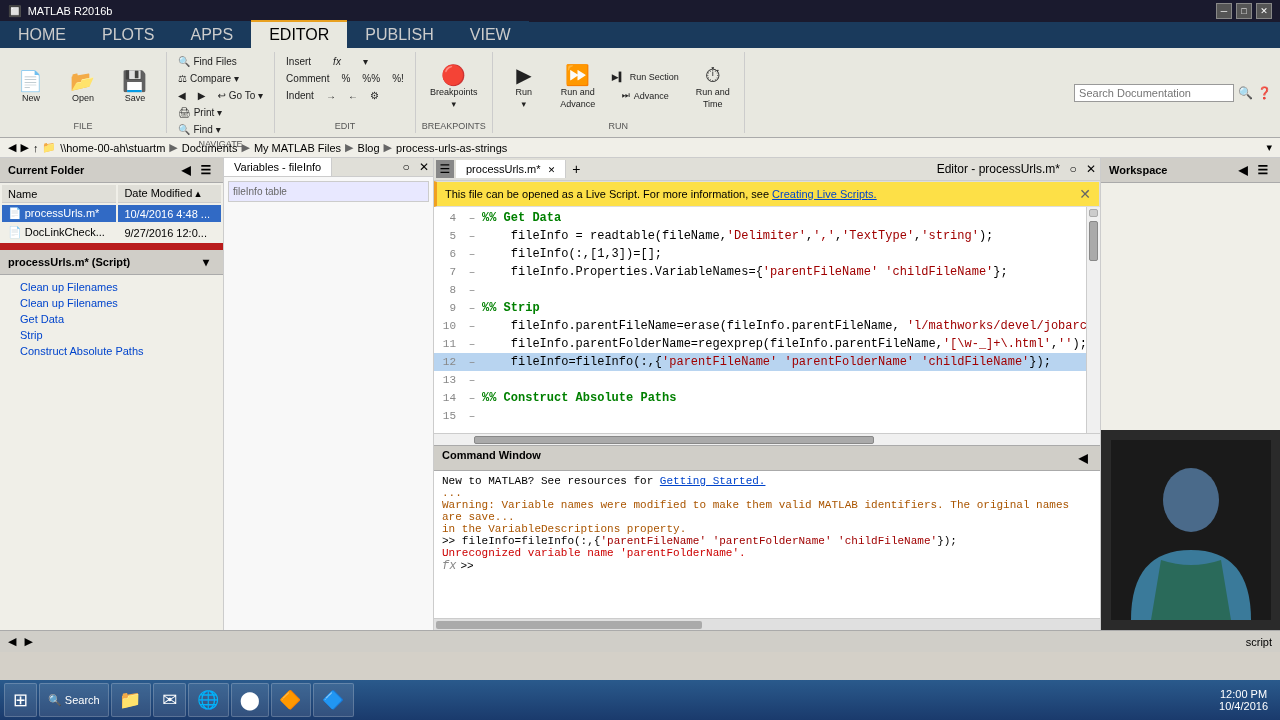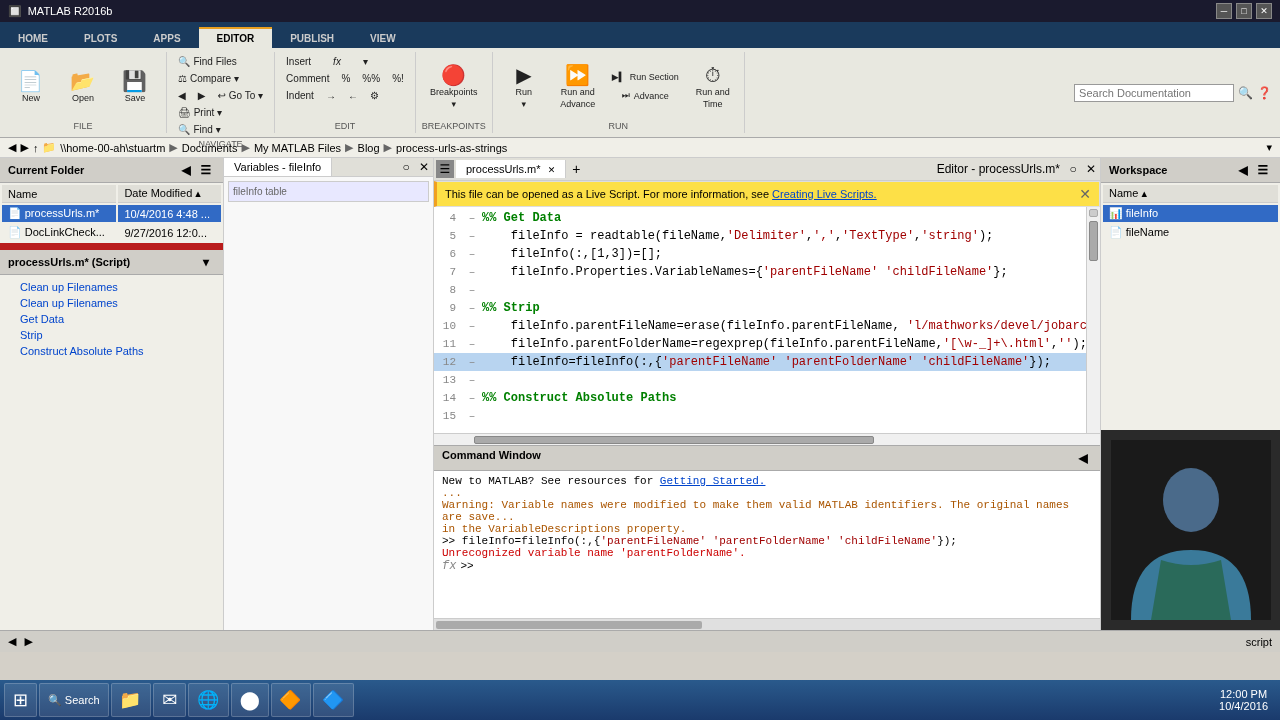--- a/index.html
+++ b/index.html
@@ -22,22 +22,22 @@
 
     
     .ribbon-tabs {
       background: #1a3a5c;
       display: flex;
       height: 26px;
       align-items: flex-end;
     }
     .ribbon-tab {
       padding: 4px 18px;
-      font-size: 10px;
-      font-weight: bold;
+      font-size: 16px;
+      font-weight: normal;
       color: #ccc;
       cursor: pointer;
       background: #1a3a5c;
       border-top: 1px solid transparent;
     }
     .ribbon-tab.active {
       background: #e8e8e0;
       color: #000;
       border-top: 2px solid #e8a020;
     }
@@ -728,35 +728,20 @@
   </div>
 
   <div class="right-panel" style="width:180px;">
     <div class="panel-header">
       <span>Workspace</span>
       <div style="display:flex;gap:2px;">
         <div class="panel-icon-btn">◀</div>
         <div class="panel-icon-btn">☰</div>
       </div>
     </div>
-    <table class="workspace-table">
-      <thead>
-        <tr>
-          <th>Name ▴</th>
-        </tr>
-      </thead>
-      <tbody>
-        <tr class="selected-ws">
-          <td>📊 fileInfo</td>
-        </tr>
-        <tr>
-          <td>📄 fileName</td>
-        </tr>
-      </tbody>
-    </table>
 
     <div style="flex:1;"></div>
     <div class="webcam-area">
 
       <svg width="160" height="180">
         <rect width="160" height="180" fill="#1a1a1a"></rect>
 
         <ellipse cx="80" cy="60" rx="28" ry="32" fill="#4a6a8a"></ellipse>
         <path d="M 20 180 Q 20 110 80 110 Q 140 110 140 180 Z" fill="#3a7a9a"></path>
 

